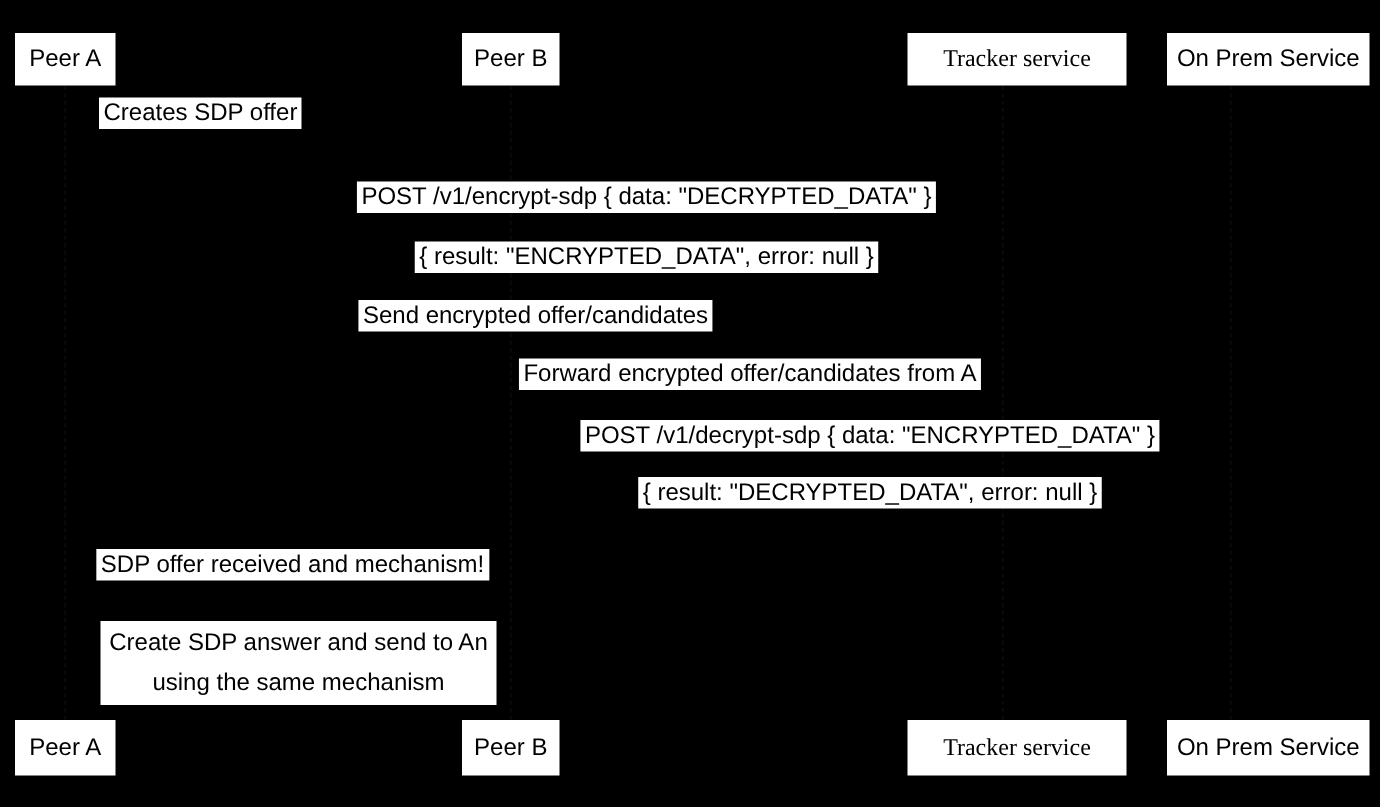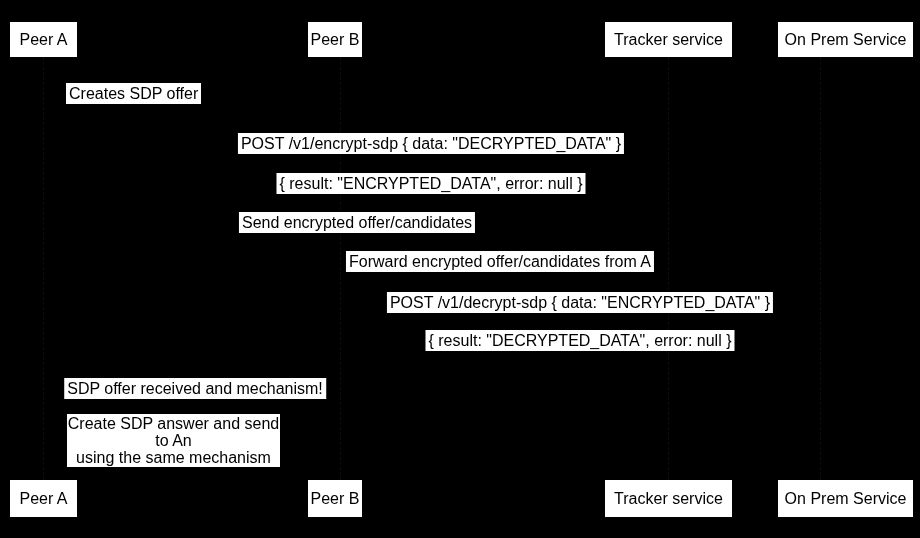--- a/index.html
+++ b/index.html
@@ -42,47 +42,47 @@
   .actor.bottom { height: 37px; }
   .msg {
     position: absolute;
     background: #ffffff;
     color: #000000;
     font-size: 16px;
     line-height: 19px;
     padding: 1px 3px;
     white-space: nowrap;
   }
-  .msg.centered { transform: translateX(-50%); margin-top: 12px; }
+  .msg.centered { transform: translateX(-50%); }
   .note {
     position: absolute;
     left: 67px;
     top: 414px;
-    width: 213px;
+    width: 264px;
     background: #ffffff;
     color: #000000;
     font-size: 16px;
-    line-height: 17px;
+    line-height: 27px;
     text-align: center;
     padding: 1px 0;
   }
   
   .a-peer-a   { left: 10px;  width: 67px;  }
-  .a-peer-b   { left: 308px; width: 54px;  }
-  .a-tracker  { left: 605px; width: 127px; }
+  .a-peer-b   { left: 308px; width: 65px;  }
+  .a-tracker  { left: 605px; width: 146px; font-family: Liberation Serif, serif; }
   .a-onprem   { left: 778px; width: 135px; }
   .row-top    { top: 22px; }
   .row-bottom { top: 480px; }
   
   .l-peer-a  { left: 43px;  }
   .l-peer-b  { left: 340px; }
   .l-tracker { left: 668px; }
   .l-onprem  { left: 820px; }
   
-  .m0 { left: 66px;  top: 83px;  }
+  .m0 { left: 66px;  top: 65px;  }
   .m1 { left: 431px; top: 121px; }
   .m2 { left: 431px; top: 161px; }
   .m3 { left: 357px; top: 200px; }
   .m4 { left: 500px; top: 239px; }
   .m5 { left: 580px; top: 280px; }
   .m6 { left: 580px; top: 318px; }
   .m7 { left: 195px; top: 366px; }
 </style>
 </head>
 <body>

